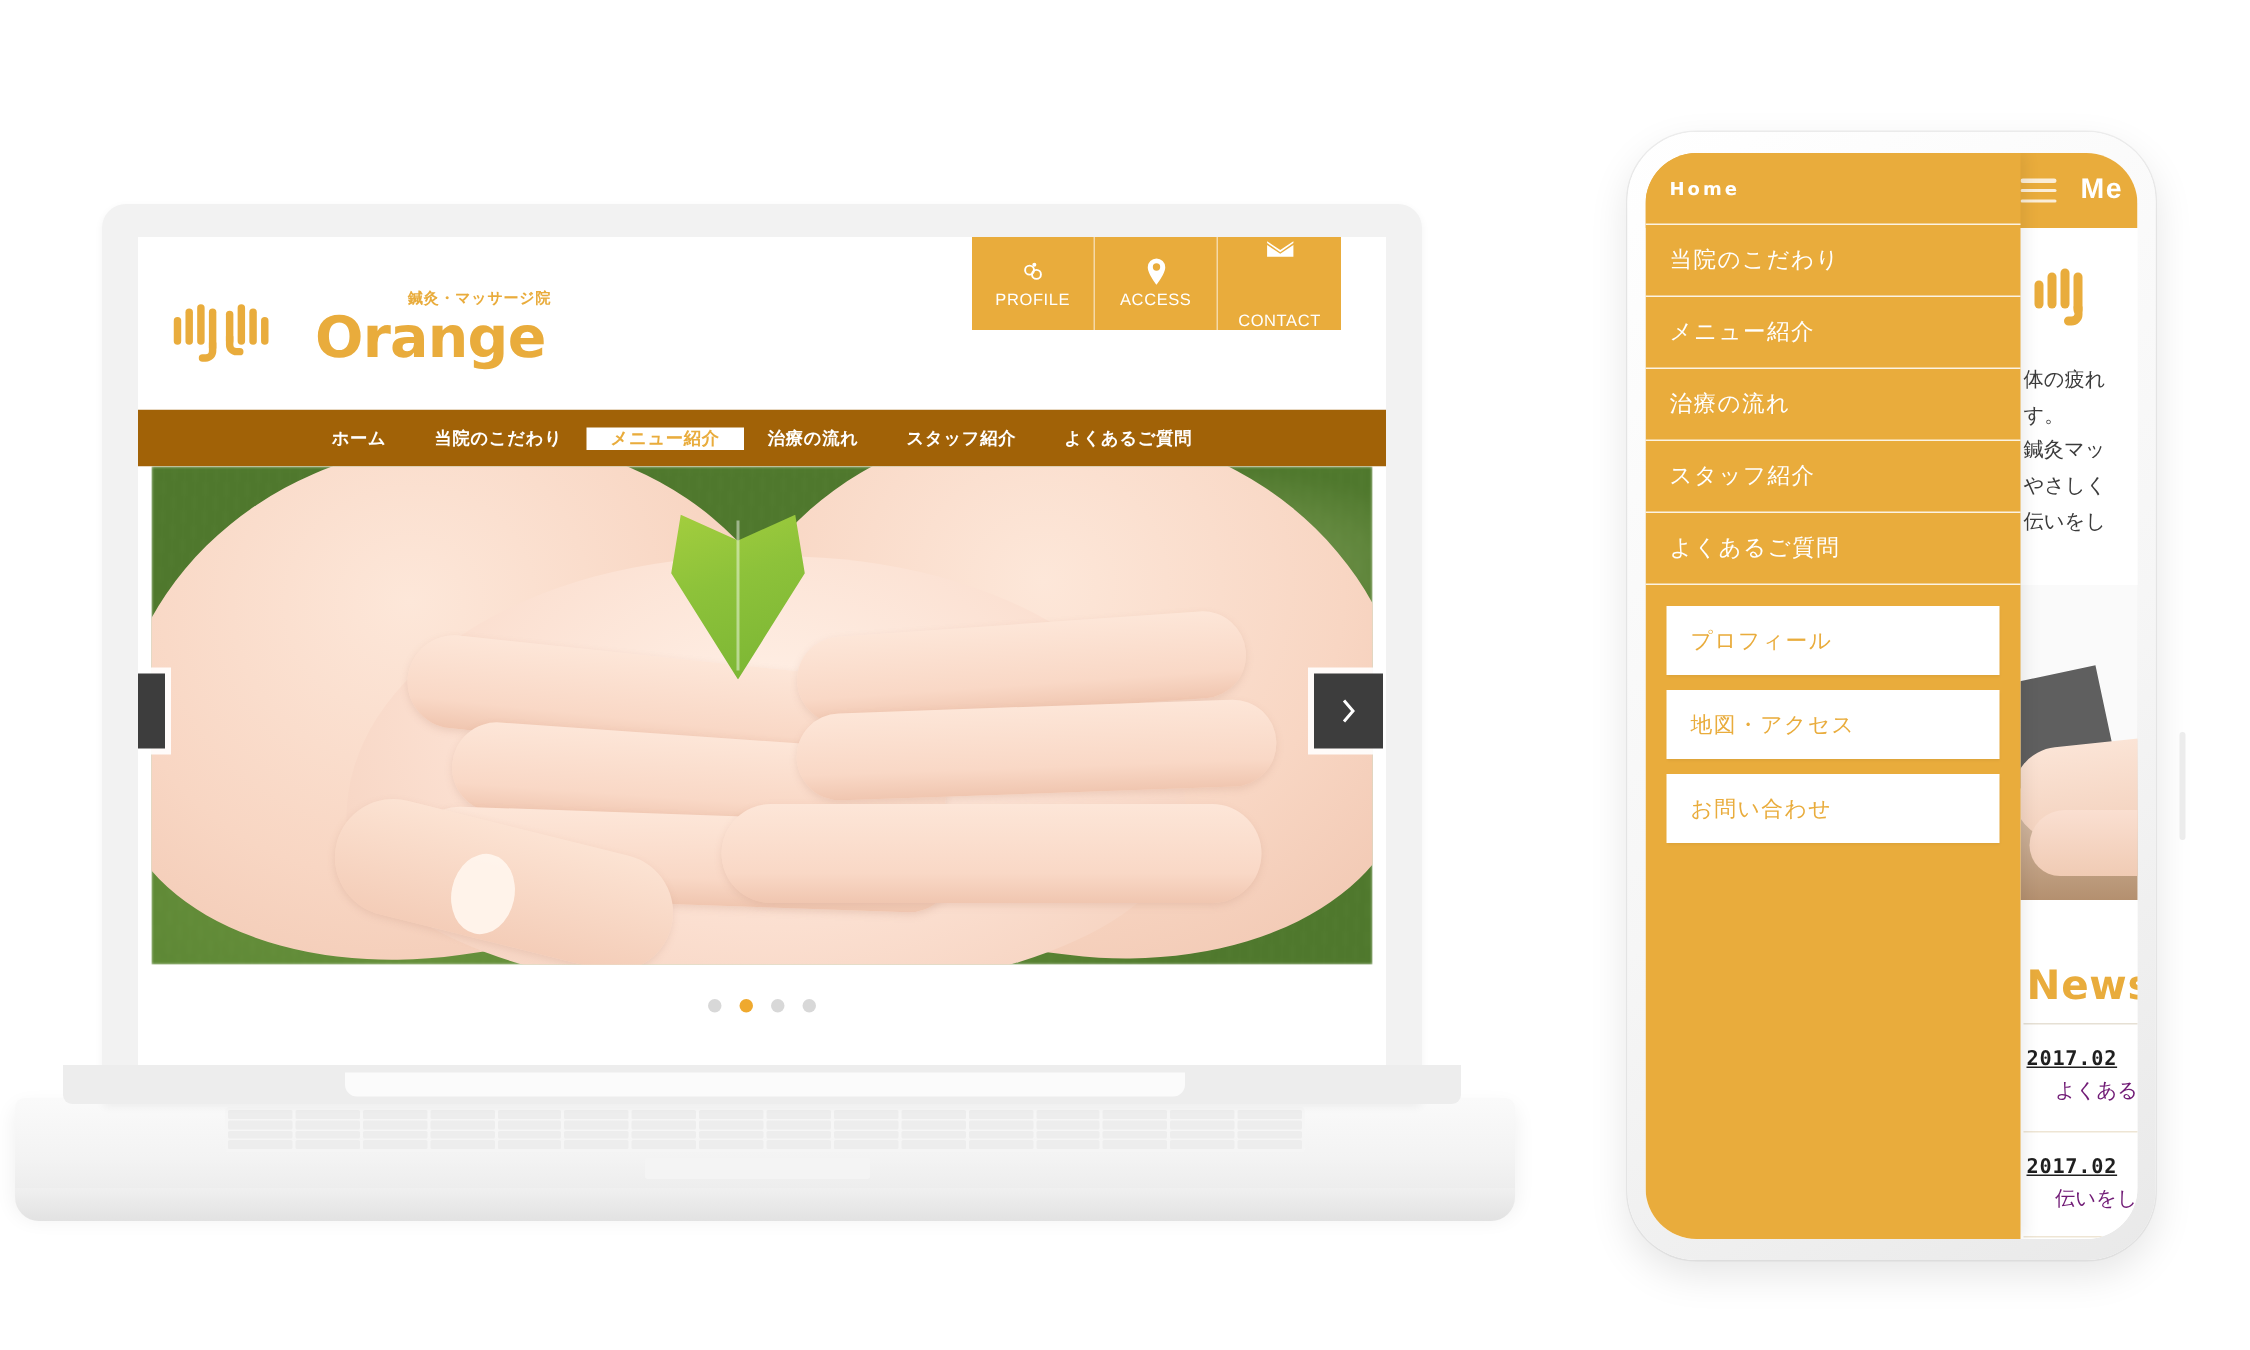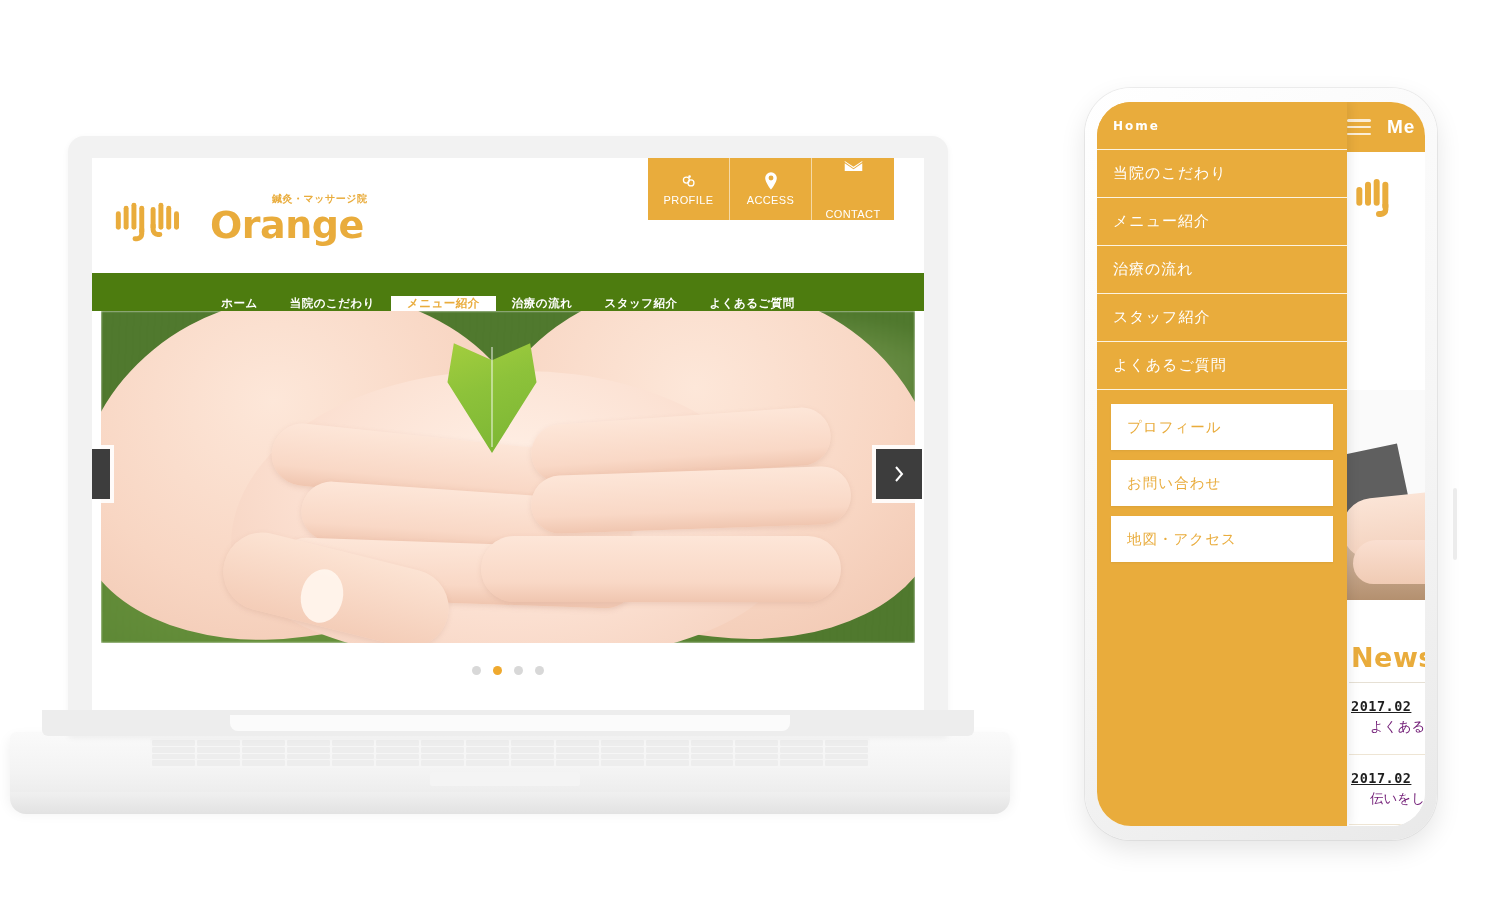--- a/index.html
+++ b/index.html
@@ -75,21 +75,21 @@
   .hdr-btn {
     width:82px; background:#E9AC3C; color:#fff;
     display:flex; flex-direction:column; align-items:center; justify-content:center;
     gap:4px; border-right:1px solid rgba(255,255,255,.55); cursor:pointer;
   }
   .hdr-btn:last-child { border-right:none;gap:34px; }
   .hdr-btn .ic { height:18px; display:flex; align-items:center; }
   .hdr-btn .lbl { font-size:11px; letter-spacing:.4px; }
 
   .mainnav {
-    height:38px; background:#4d7c0f; display:flex; align-items:flex-end;
+    height:38px; background:#a16207; display:flex; align-items:center;
     justify-content:center;
   }
   .nav-item {
     display:flex; align-items:center; padding:0 16px; color:#fff;
     font-size:11.5px; font-weight:700; letter-spacing:.5px; cursor:pointer;
     position:relative;
     font-family:"DejaVu Sans","Liberation Sans",sans-serif;
   }
   .nav-item + .nav-item::before {
     content:""; position:absolute; left:0; top:9px; bottom:9px; width:1px;
@@ -474,20 +474,27 @@
         <svg class="m-logo" viewBox="0 0 120 62">
           <g fill="#E9AC3C">
             <rect x="2" y="16" width="9" height="28" rx="4.5"></rect>
             <rect x="15" y="8" width="9" height="36" rx="4.5"></rect>
             <rect x="28" y="4" width="9" height="40" rx="4.5"></rect>
             <rect x="41" y="8" width="9" height="42" rx="4.5"></rect>
             <path d="M41 42 h9 v8 a11 11 0 0 1 -11 11 h-3 a4.5 4.5 0 0 1 0 -9 h3 a3 3 0 0 0 3 -3 z"></path>
           </g>
         </svg>
 
+        <div class="m-lead">
+          <div>体の疲れ</div>
+            <div>す。</div>
+            <div>鍼灸マッ</div>
+            <div>やさしく</div>
+            <div>伝いをし</div>
+        </div>
 
         <div class="m-photo">
           <div class="shirt"></div>
           <div class="sleeve"></div>
           <div class="arm"></div>
           <div class="handm"></div>
         </div>
 
         <div class="m-news-title">News</div>
         <div class="m-news-rule"></div>
@@ -507,21 +514,21 @@
       <div class="m-drawer">
         <div class="dr-item home">Home</div>
         <div class="dr-item">当院のこだわり</div>
         <div class="dr-item">メニュー紹介</div>
         <div class="dr-item">治療の流れ</div>
         <div class="dr-item">スタッフ紹介</div>
         <div class="dr-item">よくあるご質問</div>
 
         <div class="dr-btns">
           <div class="dr-btn">プロフィール</div>
+          <div class="dr-btn">地図・アクセス</div>
           <div class="dr-btn">お問い合わせ</div>
-          <div class="dr-btn">地図・アクセス</div>
         </div>
       </div>
 
     </div>
   </div>
 
 </div>
 
 </body></html>

